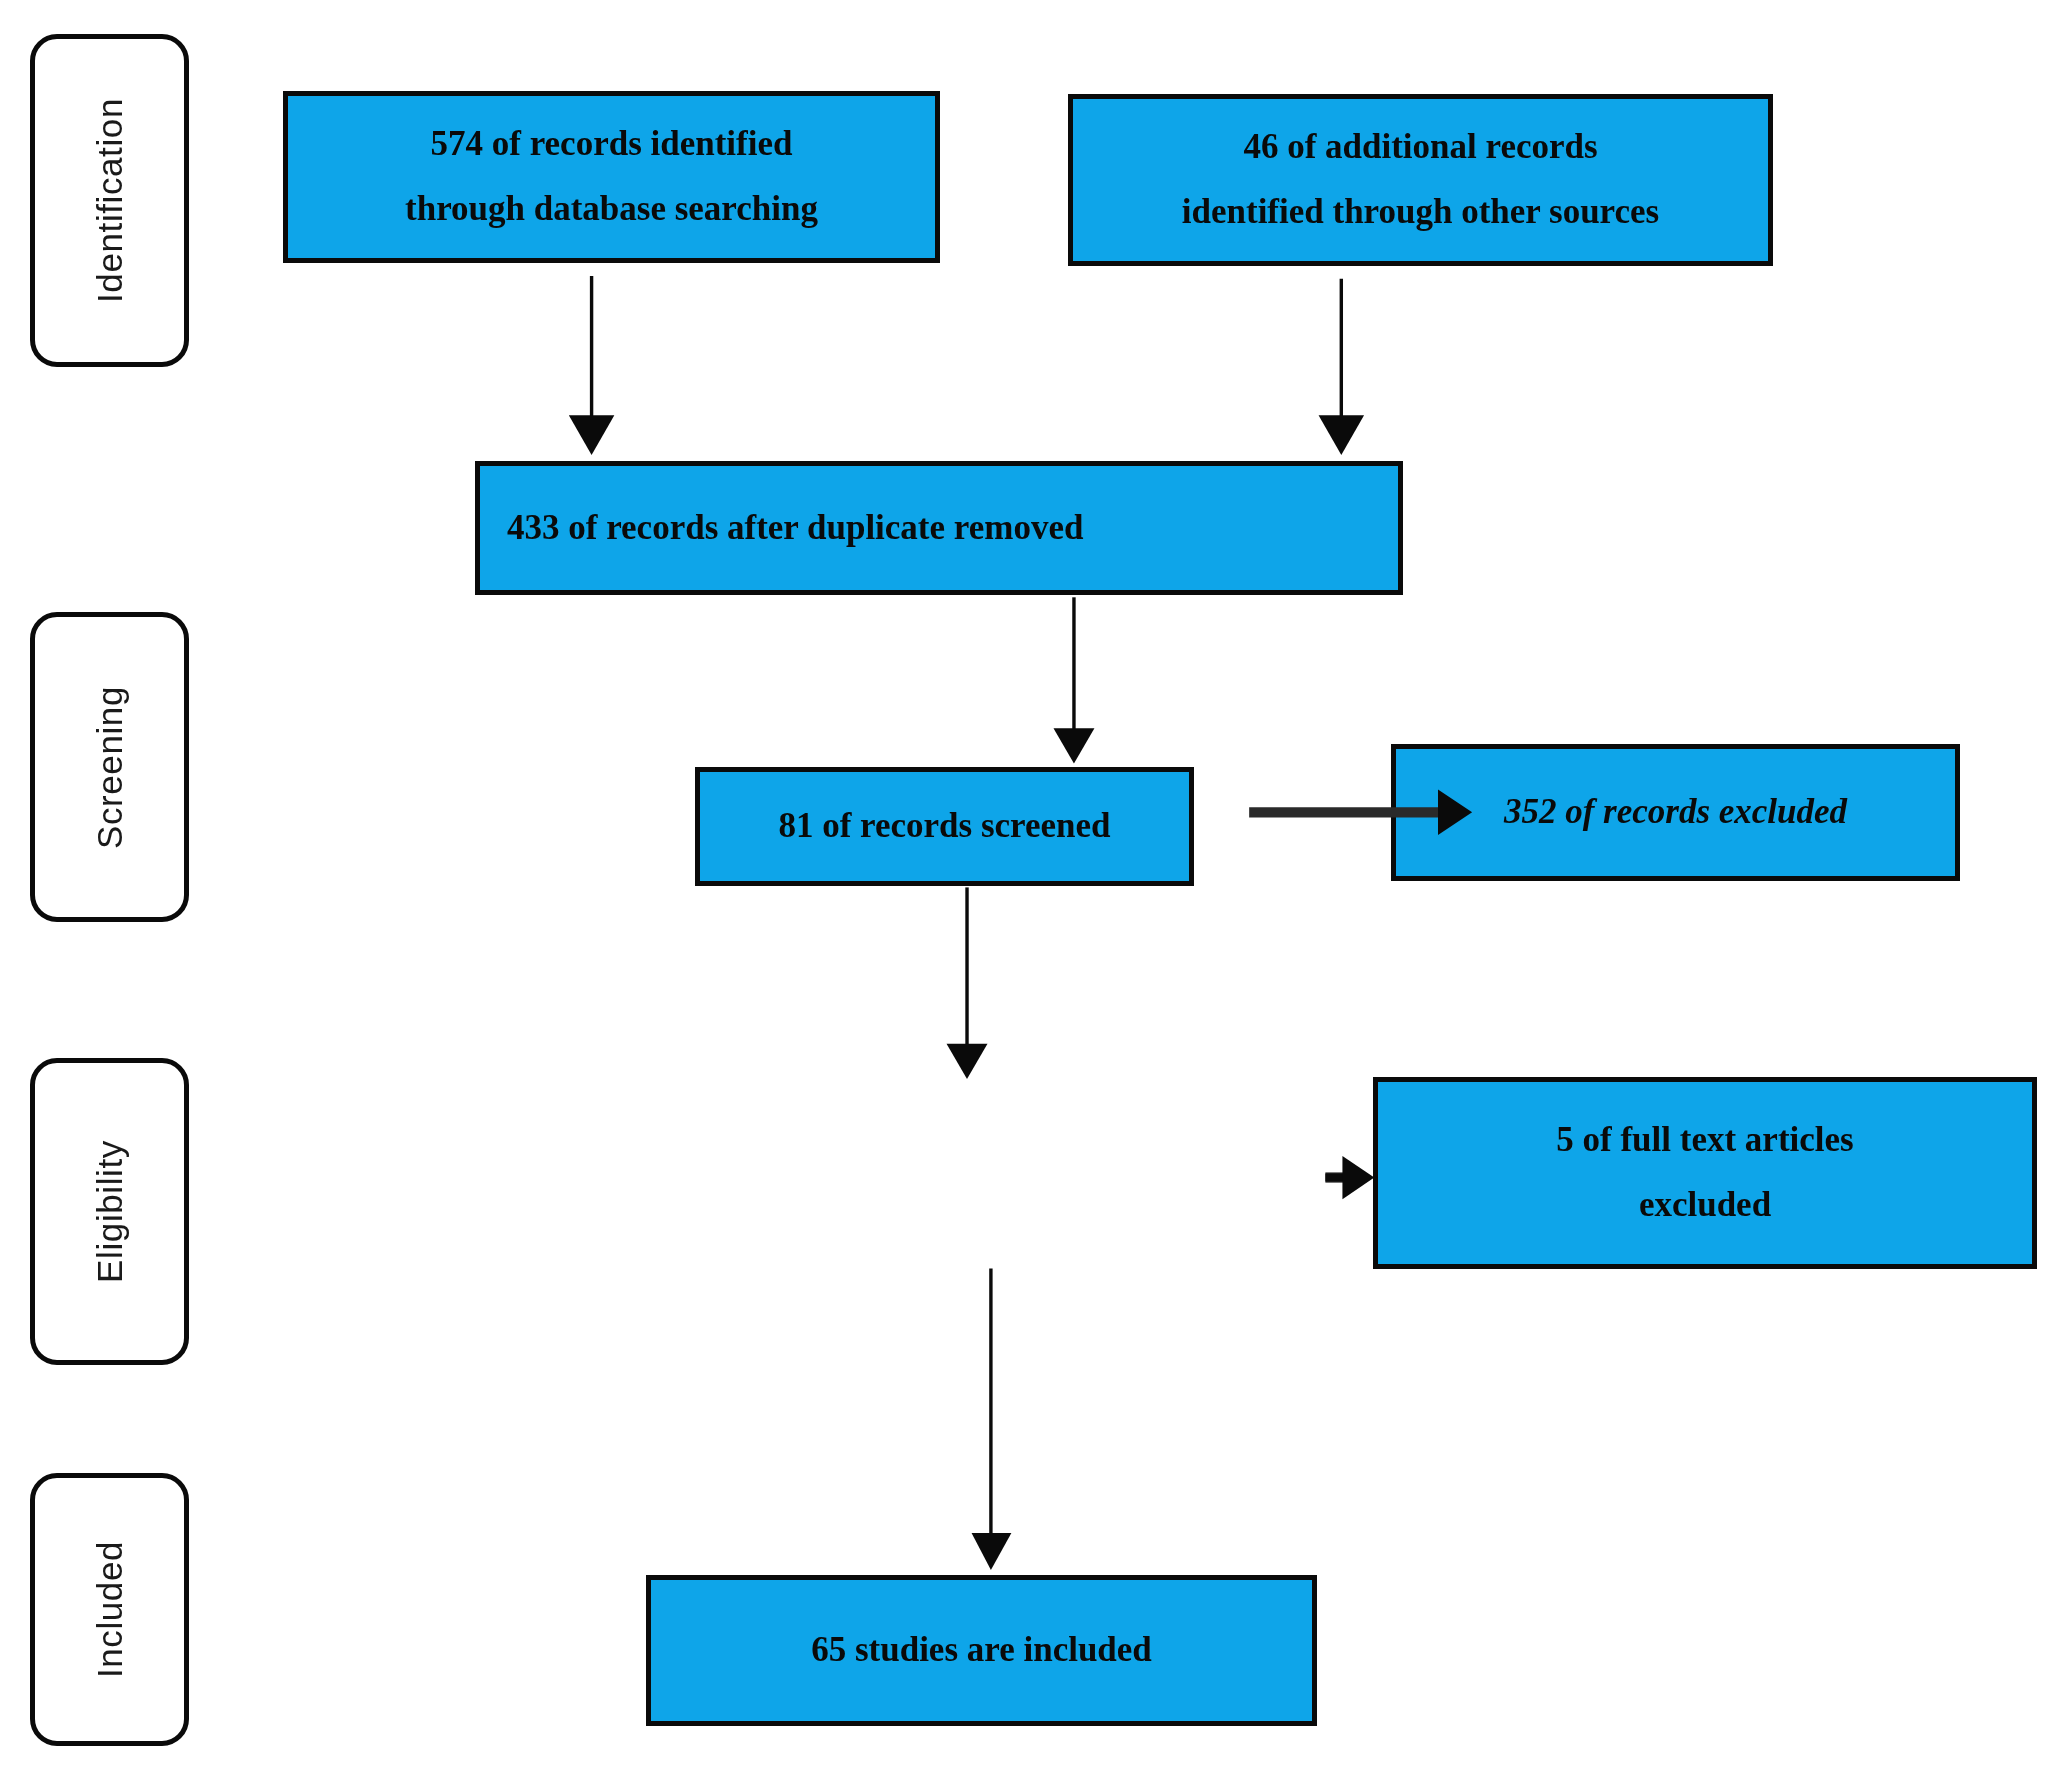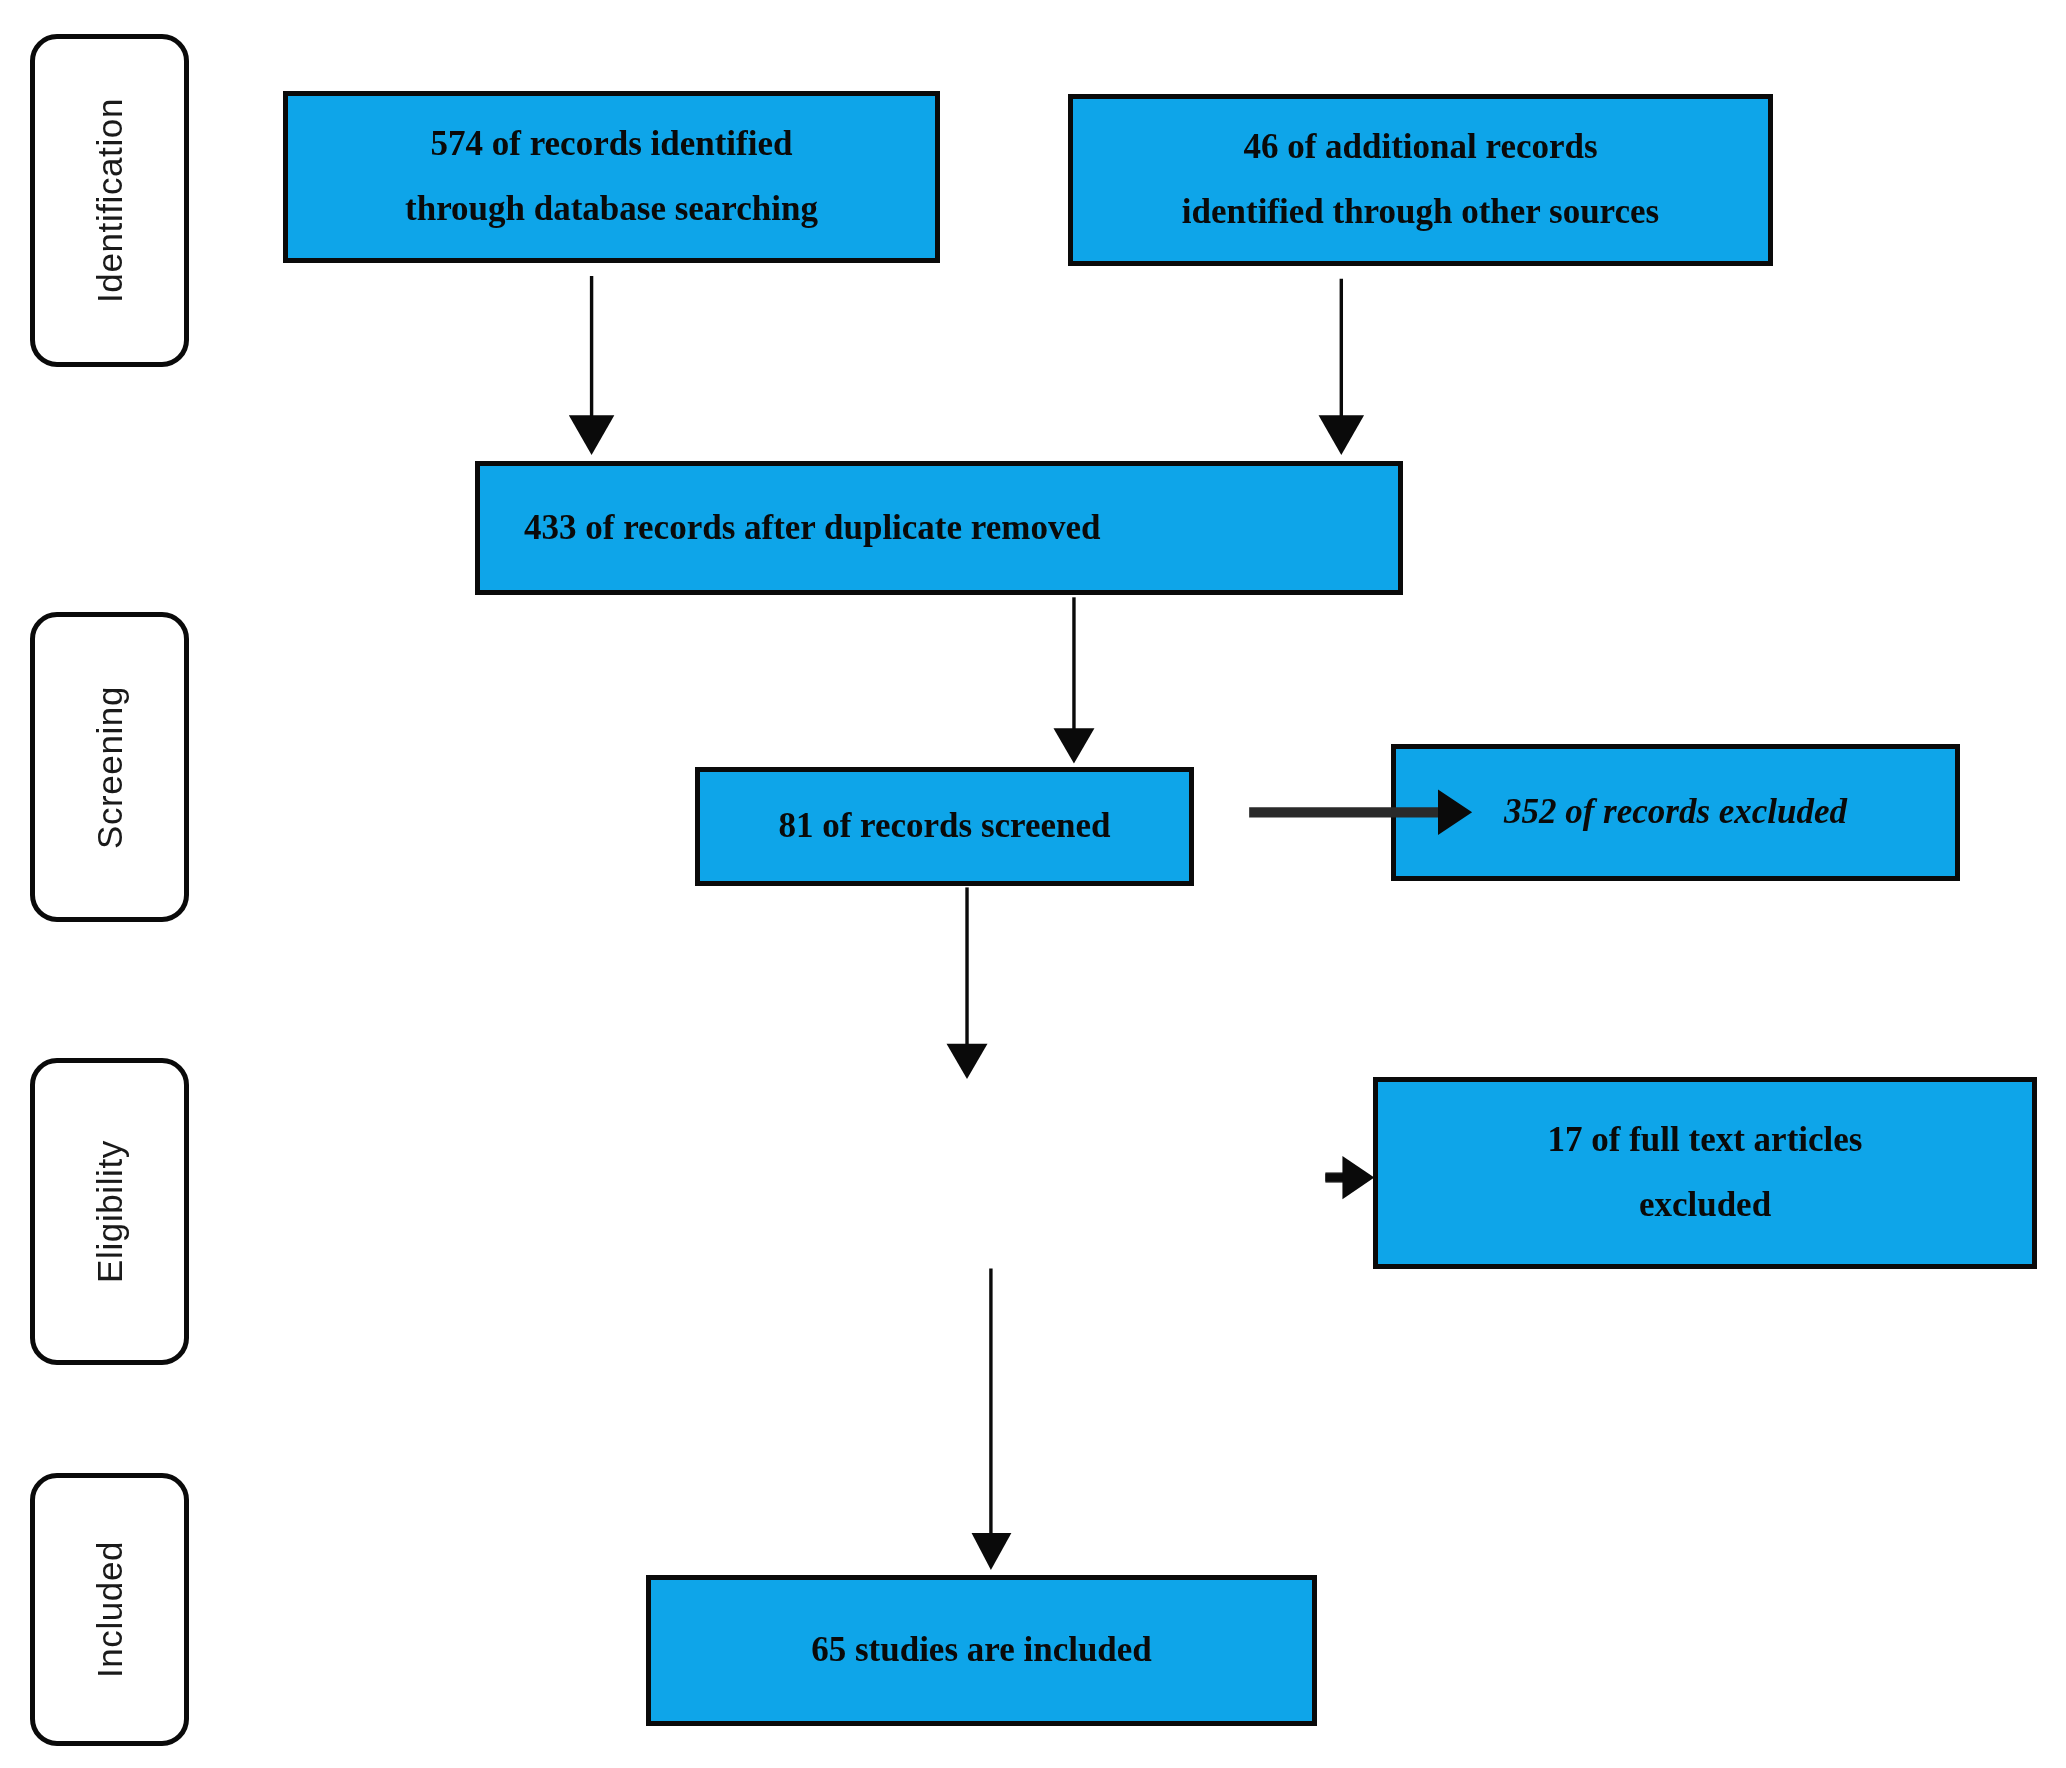--- a/index.html
+++ b/index.html
@@ -59,21 +59,21 @@
     color: #0a0a0a;
     text-align: center;
     white-space: nowrap;
   }
   .flow-box.two-line .line + .line {
     margin-top: 20.5px;
   }
   
   .flow-box.offset-left {
     align-items: flex-start;
-    padding-left: 44px;
+    padding-left: 27px;
   }
 
   
   #arrows {
     position: absolute;
     inset: 0;
     width: 2066px;
     height: 1768px;
     pointer-events: none;
   }
@@ -129,21 +129,21 @@
   <div class="flow-box" style="left:695px; top:767px; width:499px; height:119px;">
     <div class="line">81 of records screened</div>
   </div>
 
   <div class="flow-box" style="left:1391px; top:744px; width:569px; height:137px;font-style:italic;">
     <div class="line">352 of records excluded</div>
   </div>
 
 
   <div class="flow-box two-line" style="left:1373px; top:1077px; width:664px; height:192px;">
-    <div class="line">17 of full text articles</div>
+    <div class="line">5 of full text articles</div>
     <div class="line">excluded</div>
   </div>
 
   <div class="flow-box" style="left:646px; top:1575px; width:671px; height:151px;">
     <div class="line">65 studies are included</div>
   </div>
 
   <svg id="arrows" viewBox="0 0 3632 3108">
 
     <g>

